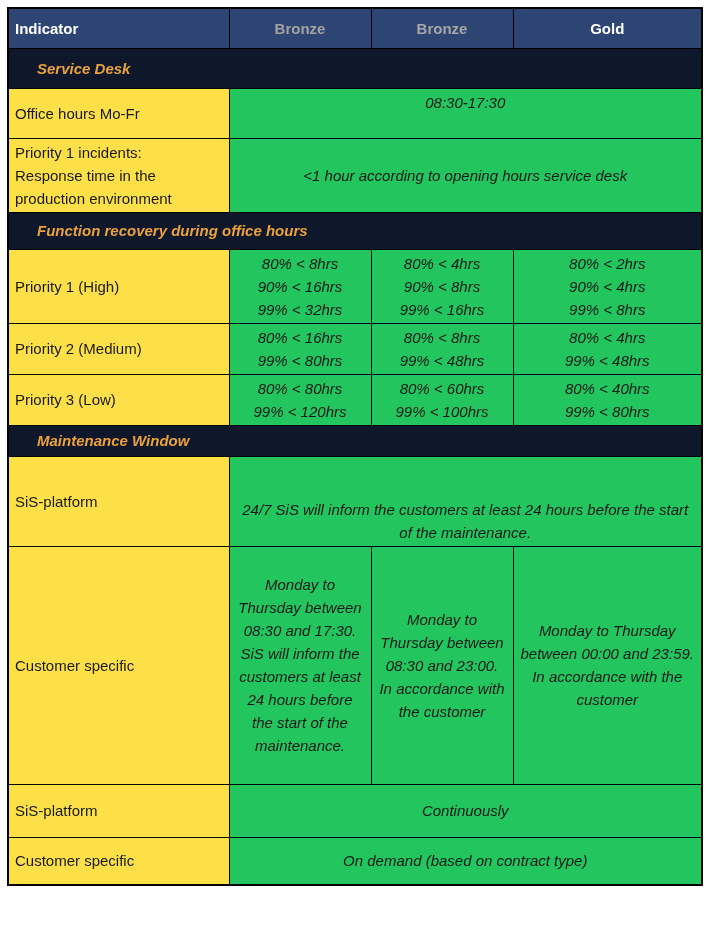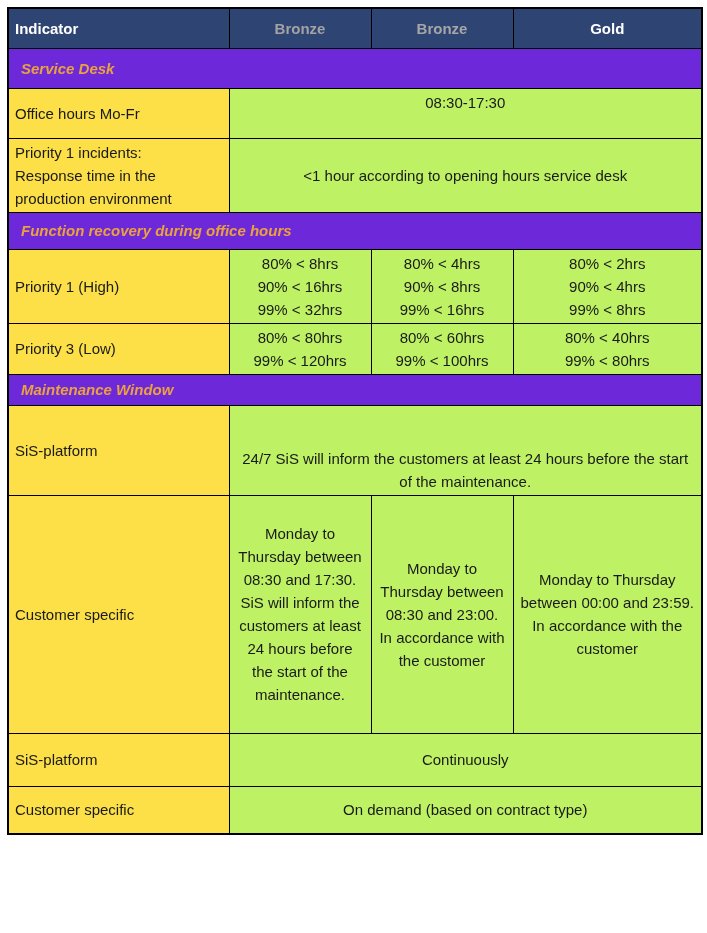--- a/index.html
+++ b/index.html
@@ -44,47 +44,48 @@
     vertical-align: middle;
   }
   th.col-indicator { text-align: left; padding-left: 12px; color: #FFFFFF; }
   th.tier { text-align: center; }
   th.tier-bronze { color: #a3a3a3; }
   th.tier-silver { color: #A6A6A6; }
   th.tier-gold   { color: #FFFFFF; }
 
   
   tr.section td {
-    background: #6d28d9;
+    background: #0f172a;
     color: #EBA23D;
     font-weight: bold;
     font-style: italic;
     text-align: left;
-    padding-left: 12px;
+    padding-left: 28px;
     vertical-align: middle;
   }
   tr.sec-h40 { height: 40px; }
   tr.sec-h38 { height: 31px; }
   tr.sec-h37 { height: 37px; }
 
   
   td.label {
     text-align: left;
     padding-left: 12px;
     vertical-align: middle;
     white-space: pre-line;
     background: #fde047;
   }
 
   
   td.value {
     text-align: center;
     vertical-align: middle;
     white-space: pre-line;
-    background: #bef264;
+    background: #22c55e;
+    font-style: italic;
   }
   td.v-top    { vertical-align: top; padding-top: 4px; }
   td.v-bottom { vertical-align: bottom; padding-bottom: 5px; line-height: 25px; }
   td.lh24     { line-height: 24px; text-align: center; }
 
   tr.r-office    { height: 50px; }
   tr.r-incidents { height: 71px; }
   tr.r-p1        { height: 70px; }
   tr.r-p2        { height: 49px; }
   tr.r-p3        { height: 49px; }
@@ -134,20 +135,29 @@
       <td class="value">80% &lt; 8hrs
 90% &lt; 16hrs
 99% &lt; 32hrs</td>
       <td class="value">80% &lt; 4hrs
 90% &lt; 8hrs
 99% &lt; 16hrs</td>
       <td class="value">80% &lt; 2hrs
 90% &lt; 4hrs
 99% &lt; 8hrs</td>
     </tr>
+    <tr class="r-p2">
+      <td class="label">Priority 2 (Medium)</td>
+      <td class="value">80% &lt; 16hrs
+99% &lt; 80hrs</td>
+      <td class="value">80% &lt; 8hrs
+99% &lt; 48hrs</td>
+      <td class="value">80% &lt; 4hrs
+99% &lt; 48hrs</td>
+    </tr>
     <tr class="r-p3">
       <td class="label">Priority 3 (Low)</td>
       <td class="value">80% &lt; 80hrs
 99% &lt; 120hrs</td>
       <td class="value">80% &lt; 60hrs
 99% &lt; 100hrs</td>
       <td class="value">80% &lt; 40hrs
 99% &lt; 80hrs</td>
     </tr>
 

